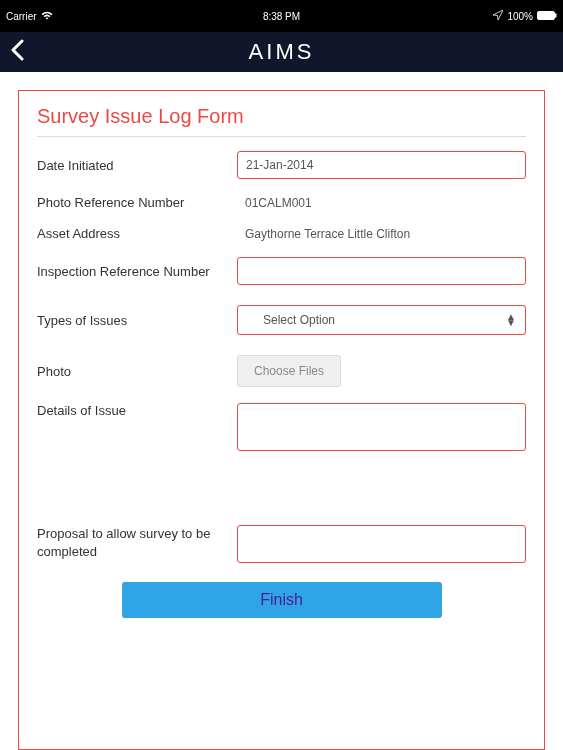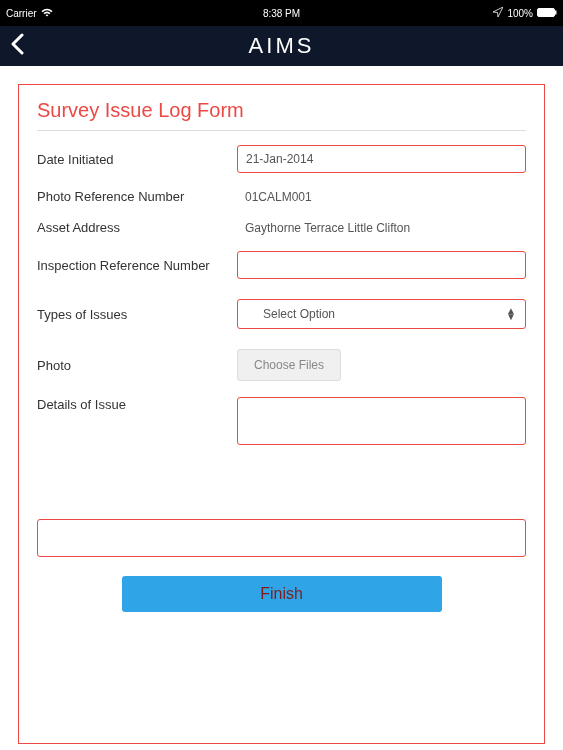--- a/index.html
+++ b/index.html
@@ -4,21 +4,21 @@
   <style>
     * { margin: 0; padding: 0; box-sizing: border-box; }
     body {
       font-family: -apple-system, "Helvetica Neue", Arial, sans-serif;
       background: #fff;
       width: 563px;
       height: 750px;
       overflow: hidden;
     }
     .status-bar {
-      height: 26px;
+      height: 32px;
       background: #000;
       color: #fff;
       font-size: 10px;
       display: flex;
       align-items: center;
       padding: 0 6px;
       justify-content: space-between;
     }
     .status-left, .status-right { display: flex; align-items: center; gap: 4px; }
     .status-center { position: absolute; left: 50%; transform: translateX(-50%); }
@@ -138,21 +138,21 @@
       cursor: pointer;
       font-family: inherit;
     }
     .spacer-block { height: 55px; }
     .finish-button {
       display: block;
       margin: 10px auto 0 auto;
       width: 320px;
       height: 36px;
       background: #2fa4e7;
-      color: #7f1d1d;
+      color: #4c1d95;
       border: none;
       border-radius: 3px;
       font-size: 16px;
       font-weight: 300;
       cursor: pointer;
       font-family: inherit;
     }
     .gap-extra { margin-top: 20px; }
   </style>
 </head>
@@ -246,19 +246,20 @@
   <div class="form-row tall">
     <div class="form-label">Details of Issue</div>
     <div class="form-value-wrap">
       <textarea class="textarea-input" style=""></textarea>
     </div>
   </div>
 
   <div class="spacer-block"></div>
 
   <div class="form-row tall">
+    <div class="form-label wrap">Proposal to allow survey to be completed</div>
     <div class="form-value-wrap">
       <textarea class="textarea-input" style="height: 38px;"></textarea>
     </div>
   </div>
 
   <button class="finish-button">Finish</button>
 </div>
 
 </body></html>

